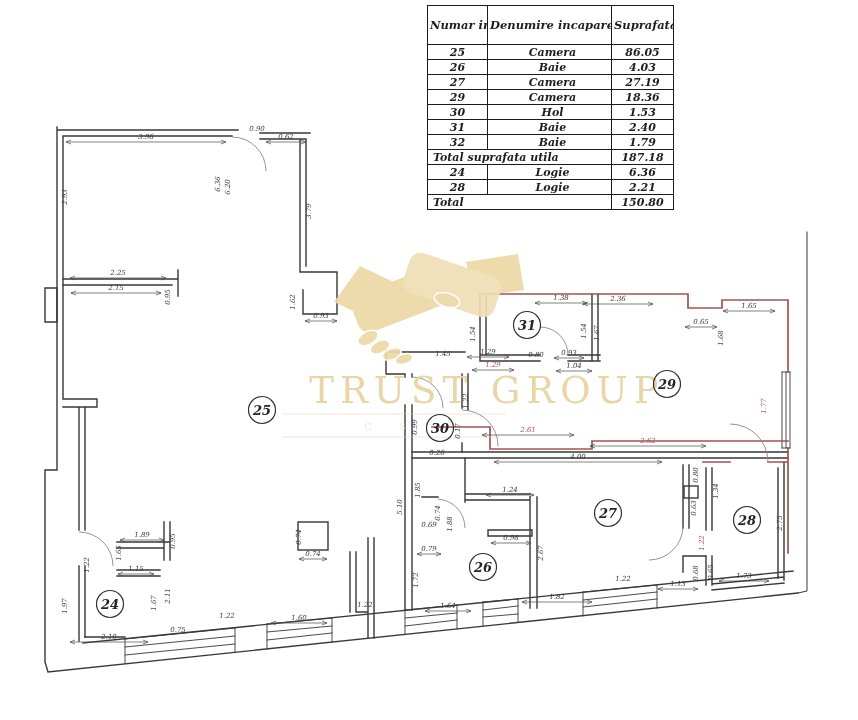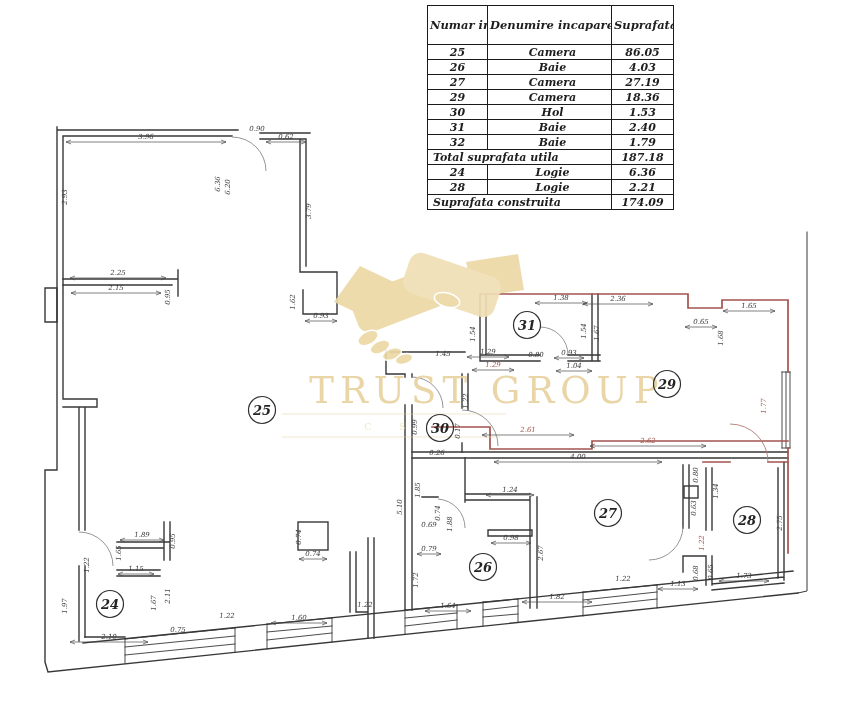--- a/index.html
+++ b/index.html
@@ -460,19 +460,19 @@
           <td>24</td>
           <td class="nm">Logie</td>
           <td class="val">6.36</td>
         </tr>
         <tr>
           <td>28</td>
           <td class="nm">Logie</td>
           <td class="val">2.21</td>
         </tr>
         <tr>
-          <td colspan="2" class="lbl">Suprafata construita</td>
-          <td class="val">174.09</td>
+          <td colspan="2" class="lbl">Total</td>
+          <td class="val">150.80</td>
         </tr>
       </tbody>
   </table>
 
 </div>
 
 </body></html>

